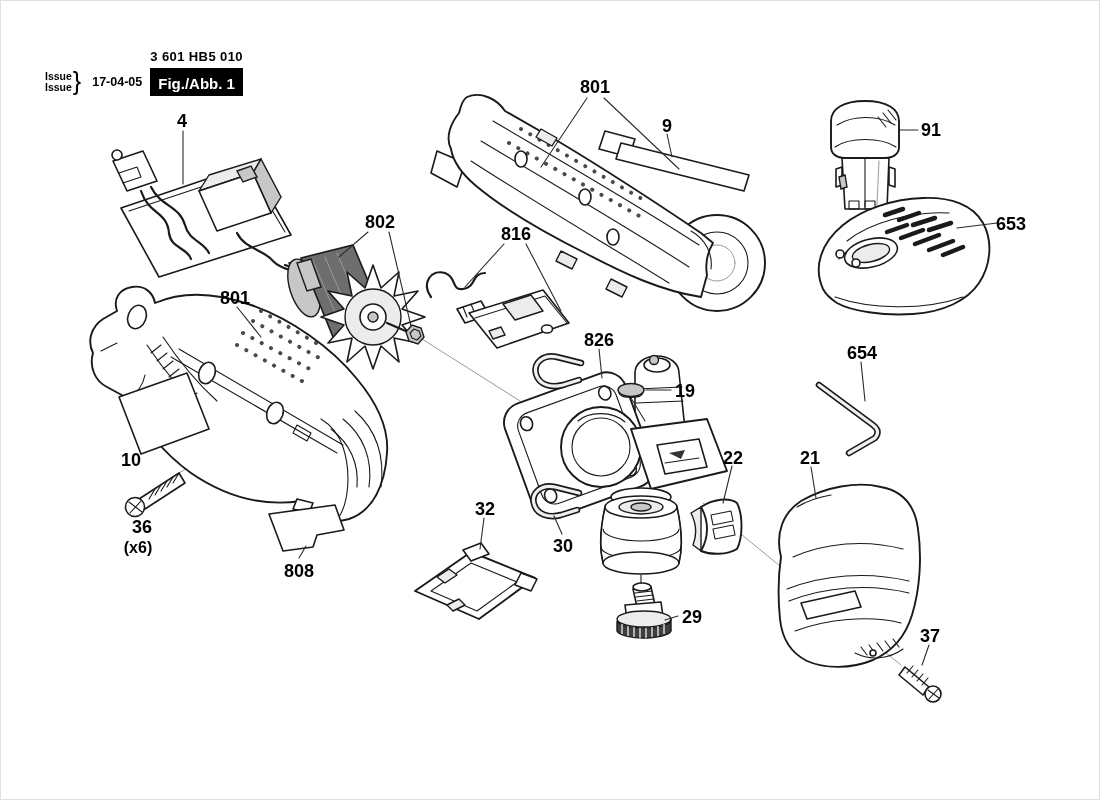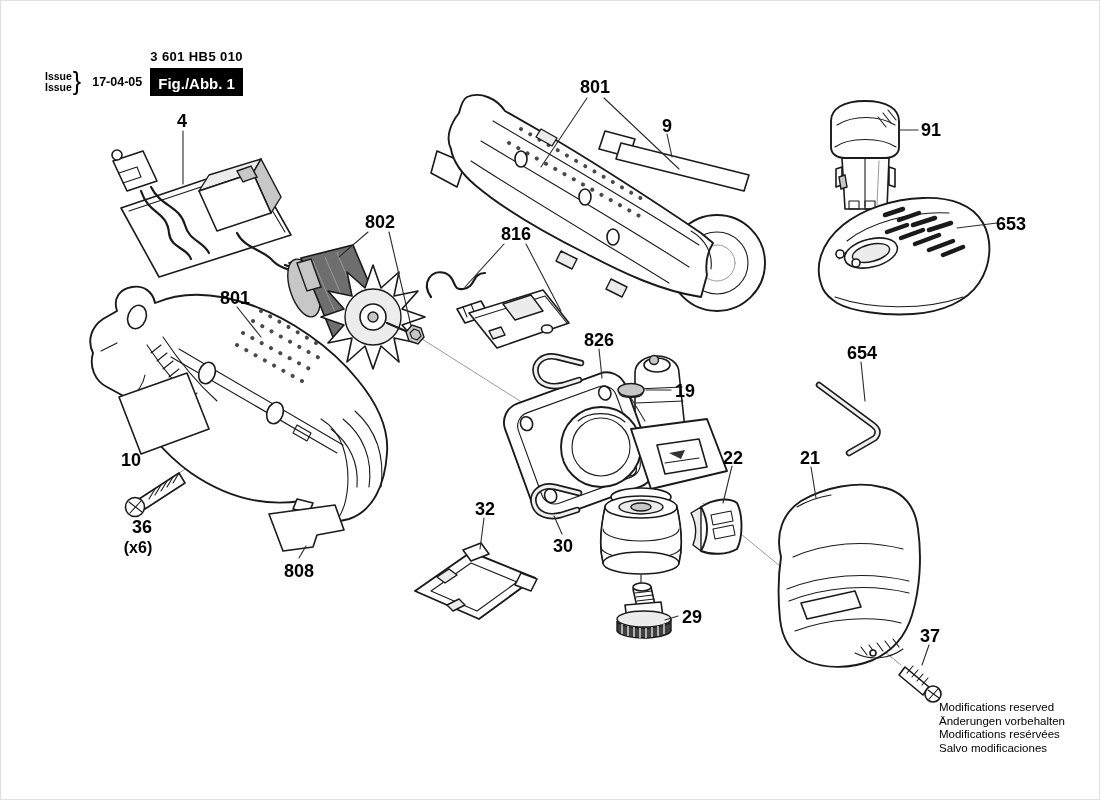--- a/index.html
+++ b/index.html
@@ -395,20 +395,14 @@
       <div class="issue-stack">
         <span>Issue</span>
         <span>Issue</span>
       </div>
       <span class="brace">}</span>
       <span class="issue-date">17-04-05</span>
       <span class="fig-badge">Fig./Abb. 1</span>
     </div>
   </div>
 
-  <div class="ftr">
-    <div>Modifications reserved</div>
-    <div>Änderungen vorbehalten</div>
-    <div>Modifications resérvées</div>
-    <div>Salvo modificaciones</div>
-  </div>
 
 </div>
 
 </body></html>

